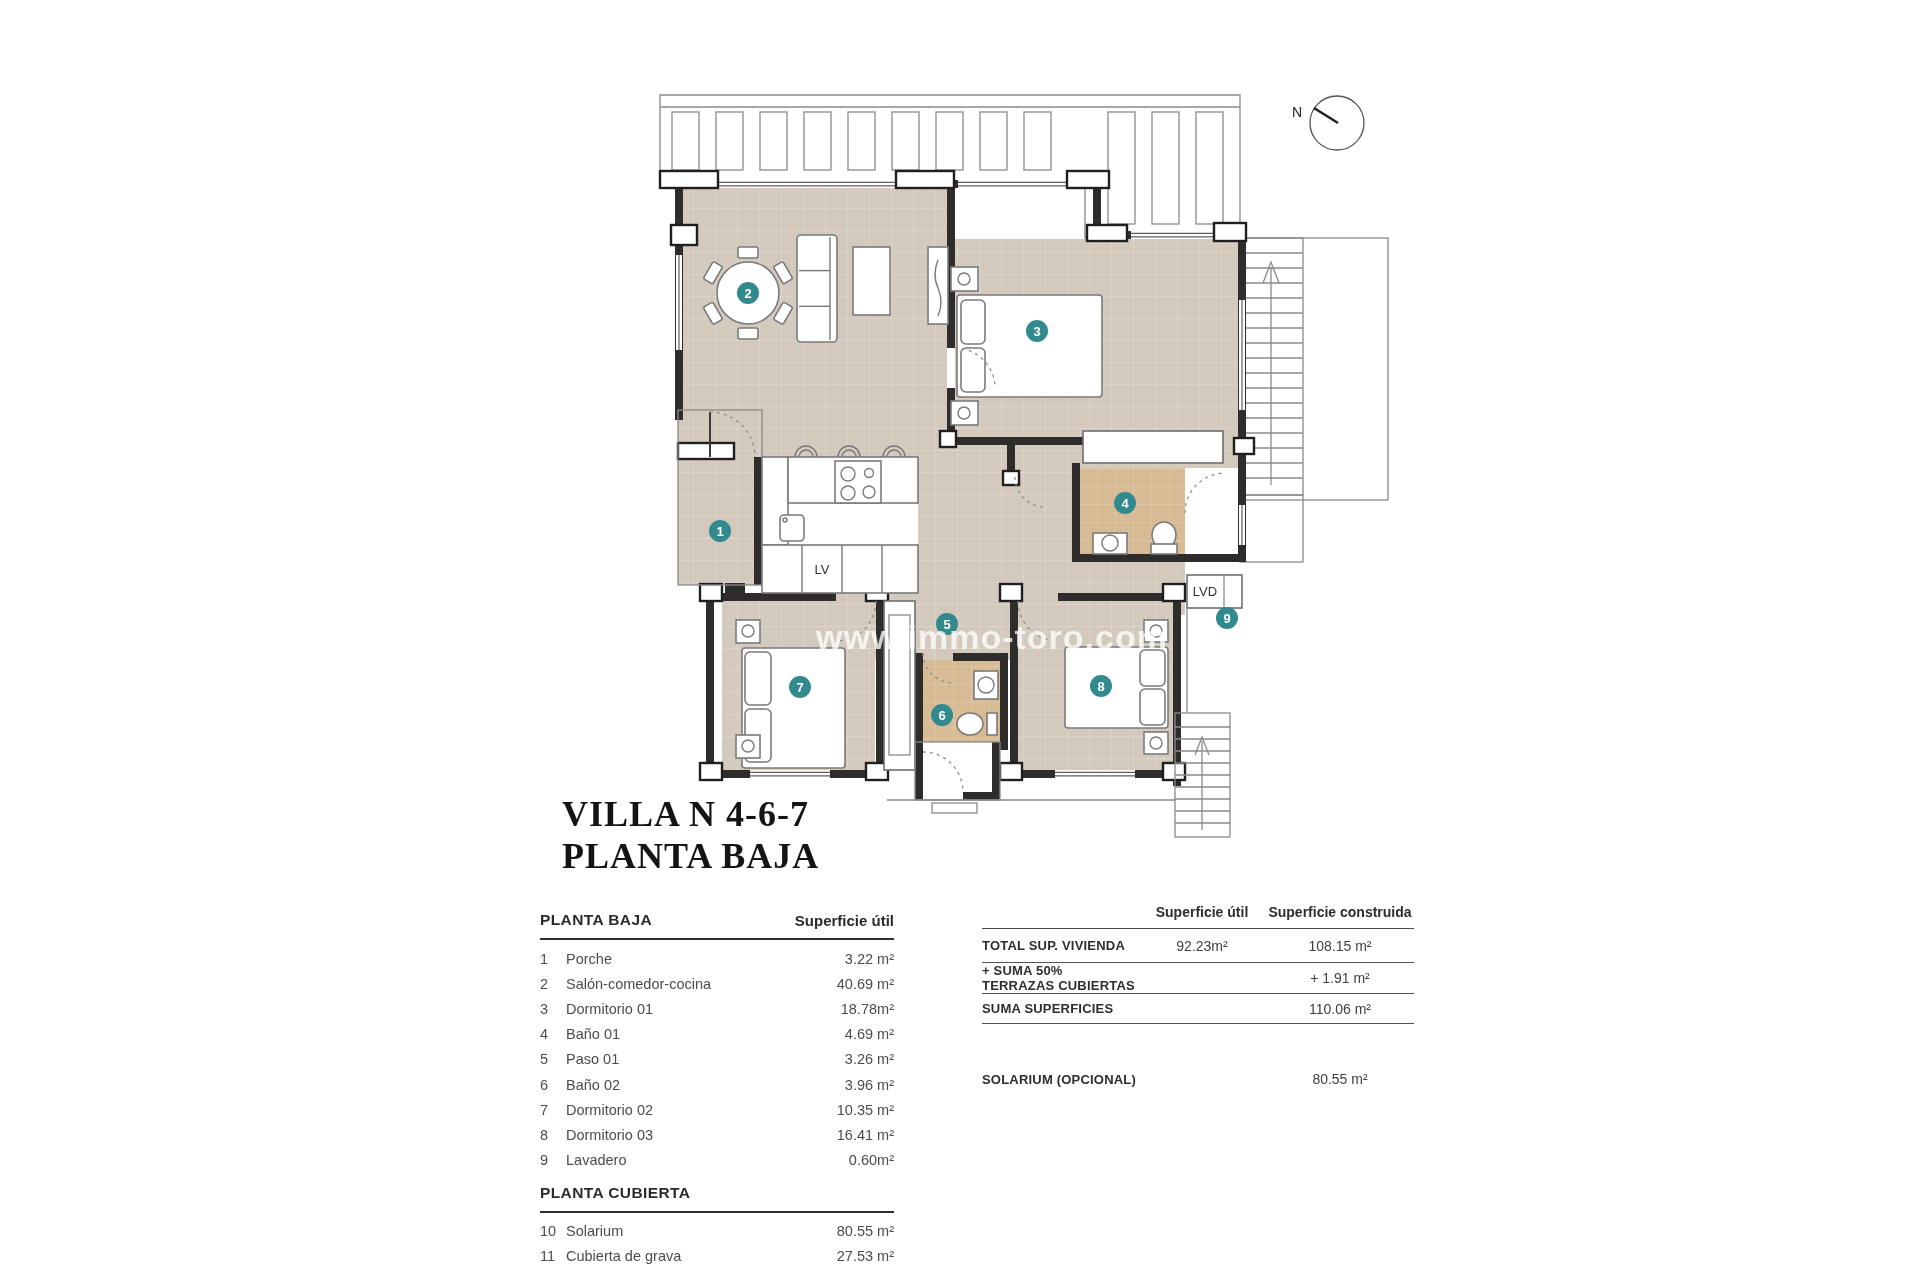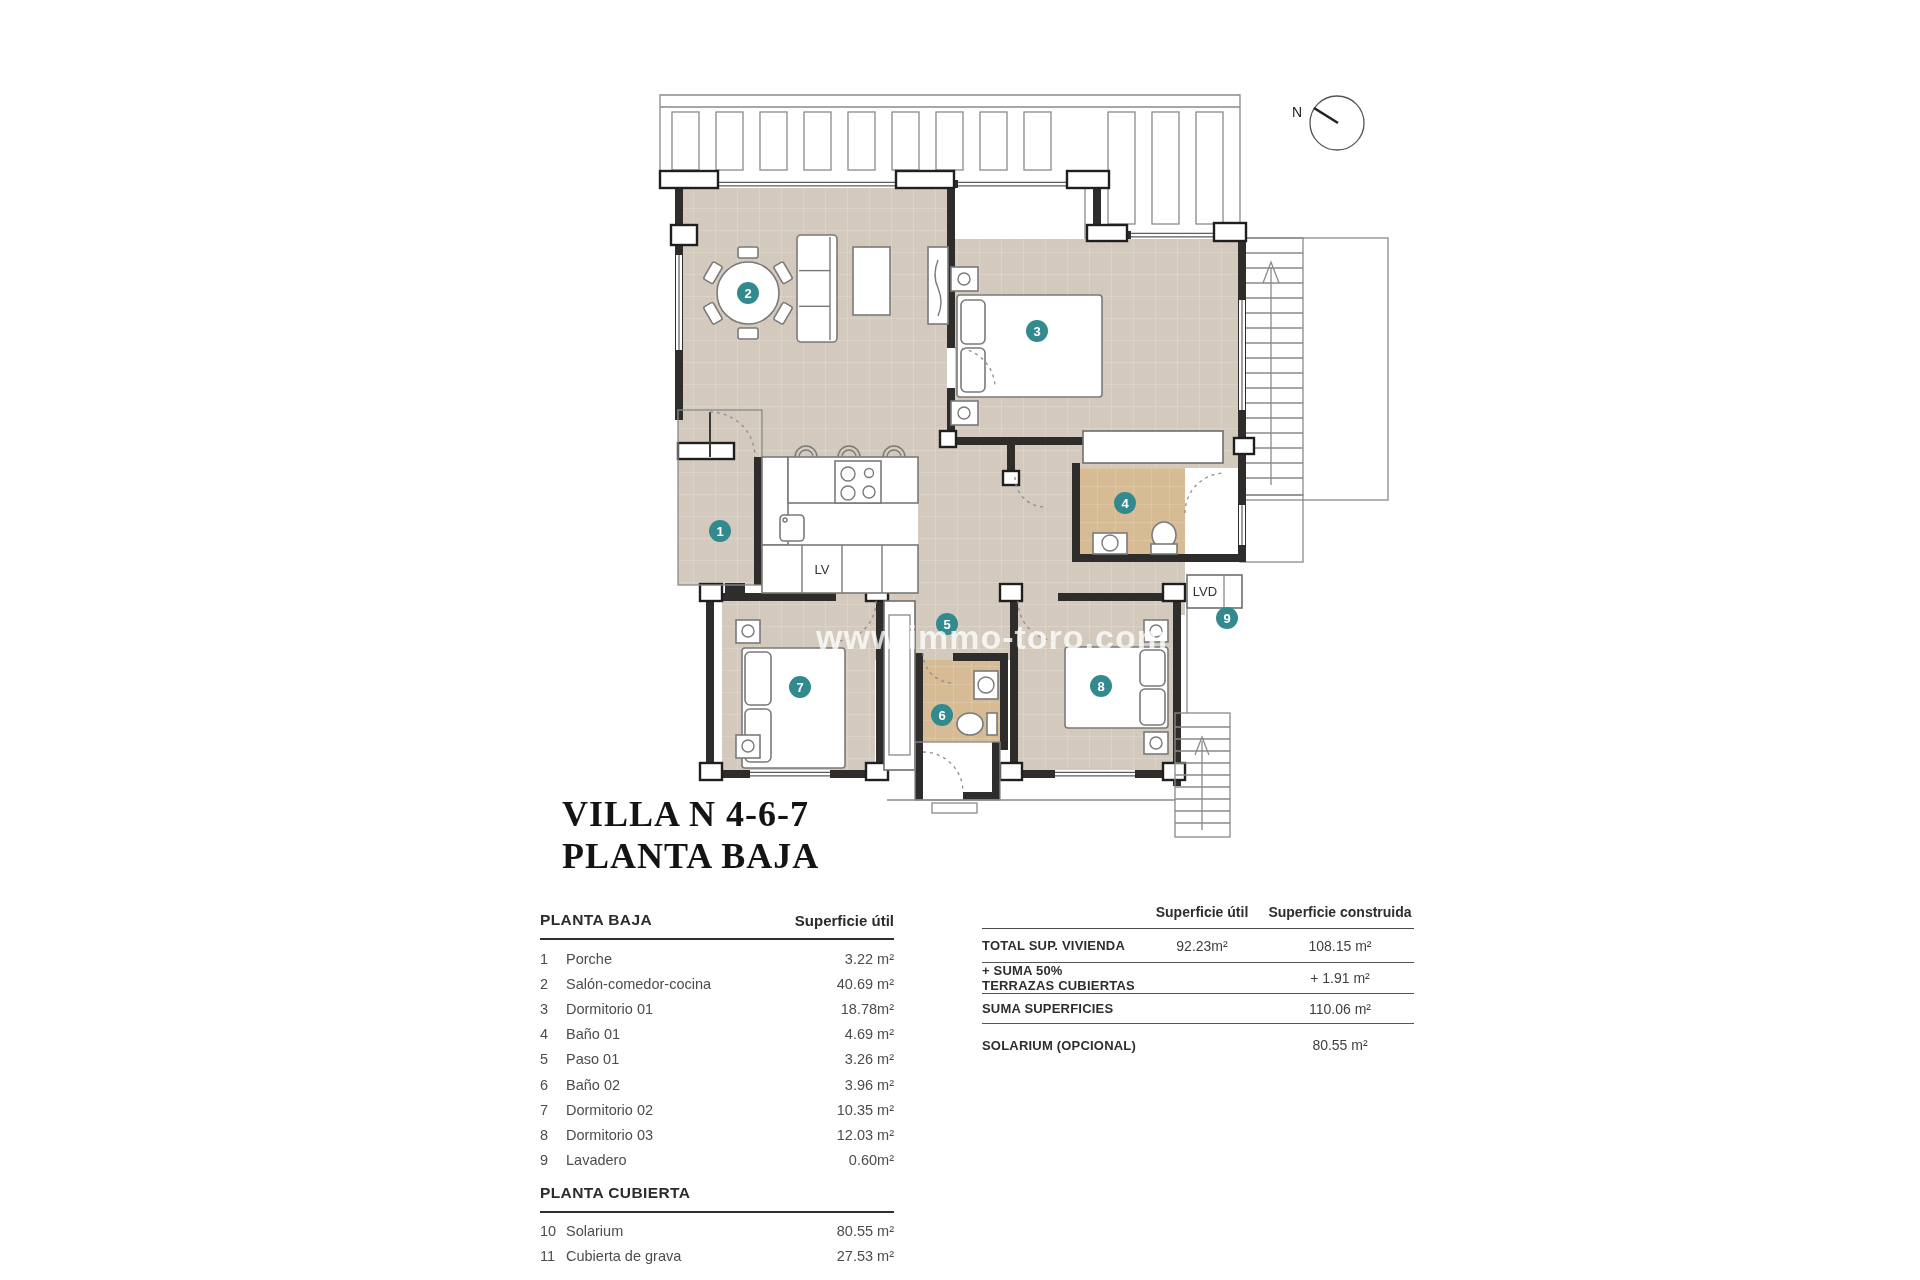--- a/index.html
+++ b/index.html
@@ -47,21 +47,21 @@
   #table-right{position:absolute;left:982px;top:904px;width:432px;font-size:14px;color:#3f3f3f;}
   #table-right .hdr{display:flex;justify-content:flex-end;align-items:flex-end;
      border-bottom:1.6px solid #4a4a4a;padding-bottom:8px;font-weight:bold;font-size:14px;color:#2e2e2e;}
   #table-right .c1{width:128px;text-align:center;}
   #table-right .c2{width:148px;text-align:center;}
   #table-right .srow{display:flex;align-items:center;border-bottom:1px solid #555;}
   #table-right .srow .lbl{flex:1;font-weight:bold;font-size:13px;letter-spacing:.2px;color:#2e2e2e;}
   #table-right .srow.r1{height:33px;}
   #table-right .srow.r2{height:30px;}
   #table-right .srow.r3{height:29px;justify-content:center;}
-  #table-right .srow.r4{height:42px;border-bottom:none;}
+  #table-right .srow.r4{height:42px;border-bottom:none;margin-top:34px;}
 </style>
 </head>
 <body>
 
 <div id="plan-wrap">
 <svg width="880" height="830" viewBox="0 0 880 830">
   <defs>
     <pattern id="tileB" width="22" height="22" patternUnits="userSpaceOnUse">
       <rect width="22" height="22" fill="#d3c9bc"></rect>
       <path d="M22,0 V22 M0,22 H22" stroke="rgba(255,255,255,0.35)" stroke-width="1"></path>
@@ -441,21 +441,21 @@
         <span class="ar">3.96 m²</span>
       </div>
     <div class="row">
         <span class="num">7</span>
         <span class="nm">Dormitorio 02</span>
         <span class="ar">10.35 m²</span>
       </div>
     <div class="row">
         <span class="num">8</span>
         <span class="nm">Dormitorio 03</span>
-        <span class="ar">12.03 m²</span>
+        <span class="ar">16.41 m²</span>
       </div>
     <div class="row">
         <span class="num">9</span>
         <span class="nm">Lavadero</span>
         <span class="ar">0.60m²</span>
       </div>
   </div>
   <div class="tbl-head second">
     <span class="h1">PLANTA CUBIERTA</span>
   </div>

